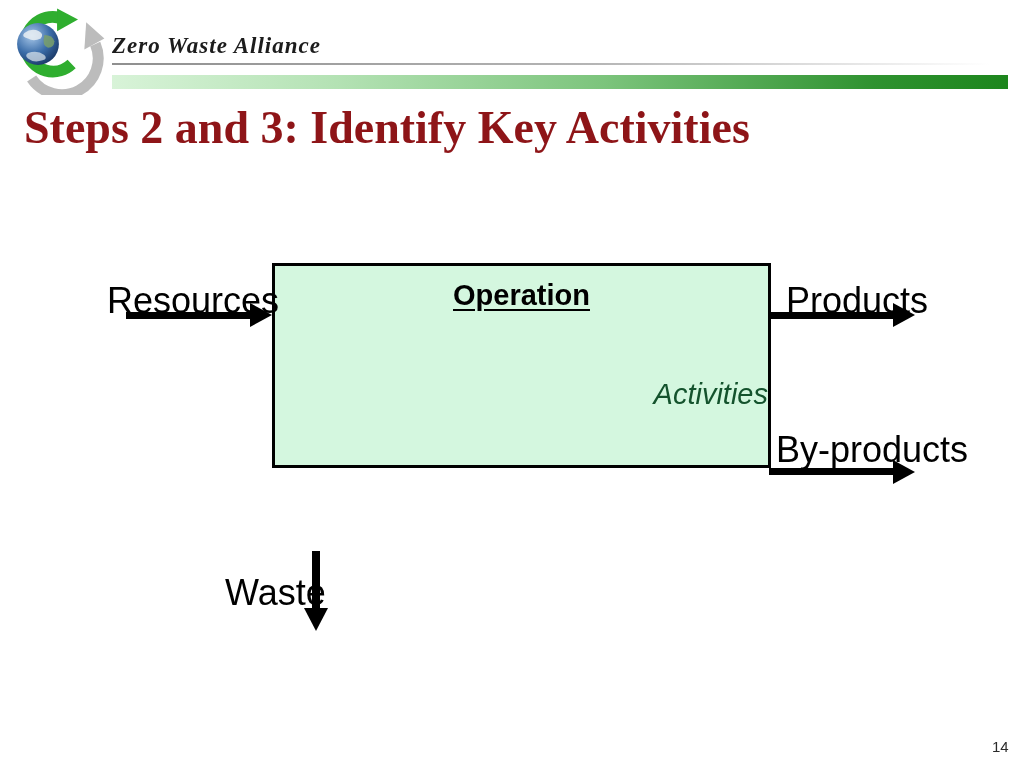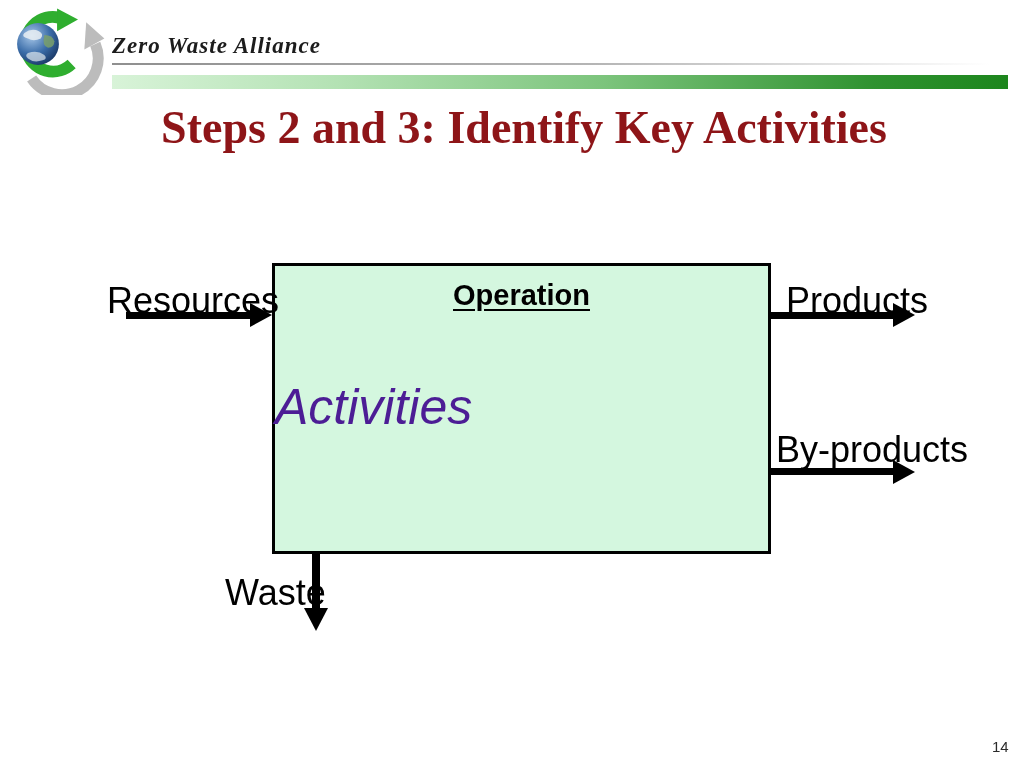--- a/index.html
+++ b/index.html
@@ -29,47 +29,46 @@
   }
   .header-bar {
     position:absolute; left:112px; top:75px;
     width:896px; height:14px;
     background:linear-gradient(90deg, #d8f3d8 0%, #b4e2b4 25%, #7cc47c 55%, #2f9230 85%, #1d861d 100%);
   }
 
   
   .title-block {
     position:absolute; left:24px; top:100px; width:1000px;
-    text-align:center;
     font-family:"Liberation Serif", serif;
     font-weight:bold; color:#8E1518;
   }
   .title-line1 { font-size:46px; line-height:56px; white-space:nowrap; }
   .title-line2 { font-size:38px; line-height:46px; white-space:nowrap; }
 
   
   .op-box {
     position:absolute; left:272px; top:263px;
-    width:499px; height:291px;
+    width:499px; height:205px;
     background:#D4F7DF;
     border:3px solid #000;
   }
   .op-heading {
     position:absolute; top:13px; left:0; width:100%;
     text-align:center;
     font-size:29px; font-weight:bold;
     text-decoration:underline;
     text-underline-offset:4px;
     color:#000;
   }
   .op-body {
     position:absolute; top:112px; left:0; width:100%;
-    text-align:left;
-    font-size:50px; font-style:italic;
-    color:#4c1d95;
+    text-align:right;
+    font-size:29px; font-style:italic;
+    color:#14532d;
   }
 
   .flow-label {
     position:absolute;
     font-size:36px; color:#000; white-space:nowrap;
   }
   .lbl-resources   { left:107px; top:280px; }
   .lbl-products    { left:786px; top:280px; }
   .lbl-byproducts  { left:776px; top:429px; }
   .lbl-waste       { left:194px; top:572px;margin-left:31px; }

